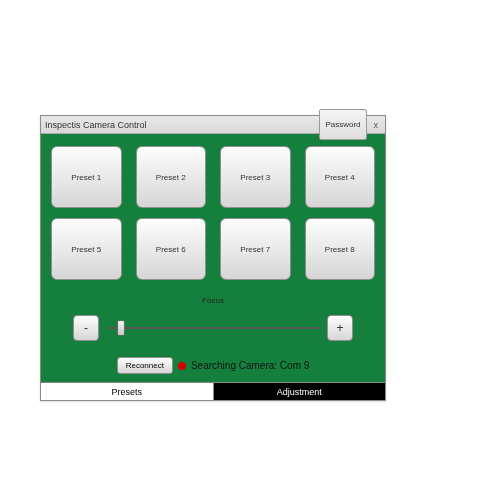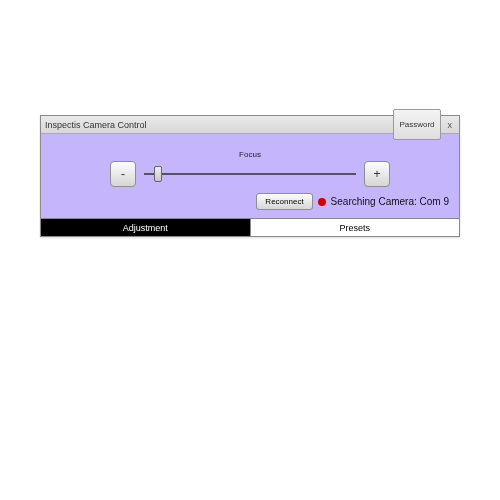--- a/index.html
+++ b/index.html
@@ -1,22 +1,22 @@
 <!DOCTYPE html>
 <html><head>
 <meta charset="utf-8">
 <style>
   * { box-sizing: border-box; margin: 0; padding: 0; }
   html, body { width: 500px; height: 500px; background: #fff; font-family: Arial, sans-serif; }
   .window {
     position: absolute;
     left: 40px;
     top: 115px;
-    width: 420px;
-    background: #c4b5fd;
+    width: 346px;
+    background: #15803d;
     border: 1px solid #8a8a8a;
     box-shadow: 0 1px 2px rgba(0,0,0,0.15);
   }
   .titlebar {
     height: 18px;
     background: linear-gradient(#e9e9e9,#d8d8d8);
     border-bottom: 1px solid #aaa;
     display: flex;
     align-items: center;
     font-size: 9px;
@@ -62,21 +62,21 @@
     box-shadow: inset 0 1px 0 rgba(255,255,255,0.6);
   }
   .focus-row {
     text-align: center;
     margin-top: 4px;
   }
   .focus-label {
     font-size: 8px;
     color: #222;
     display: block;
-    margin-bottom: 2px;
+    margin-bottom: 10px;
   }
   .focus-controls {
     display: flex;
     align-items: center;
     justify-content: center;
     gap: 4px;
   }
   .step-btn {
     width: 26px; height: 26px;
     background: linear-gradient(#fdfdfd,#d6d6d6);
@@ -117,23 +117,23 @@
   }
   input[type=range].focus-slider::-moz-range-thumb {
     width: 8px; height: 16px;
     background: linear-gradient(#f0f0f0,#c8c8c8);
     border: 1px solid #666;
     border-radius: 2px;
   }
   .status-row {
     display: flex;
     align-items: center;
-    justify-content: flex-end;
+    justify-content: center;
     gap: 5px;
-    margin-top: 6px;
+    margin-top: 16px;
   }
   .reconnect-btn {
     font-size: 8px;
     background: linear-gradient(#fdfdfd,#d6d6d6);
     border: 1px solid #8e8e8e;
     border-radius: 3px;
     padding: 3px 8px;
     cursor: pointer;
   }
   .status-dot {
@@ -173,36 +173,46 @@
 <body>
 
 <div class="window">
   <div class="titlebar">
     <span class="title">Inspectis Camera Control</span>
     <span class="pwd-btn">Password</span>
     <span class="close">x</span>
   </div>
 
   <div class="content">
+    <div class="preset-grid">
+      <div class="preset-btn">Preset 1</div>
+      <div class="preset-btn">Preset 2</div>
+      <div class="preset-btn">Preset 3</div>
+      <div class="preset-btn">Preset 4</div>
+      <div class="preset-btn">Preset 5</div>
+      <div class="preset-btn">Preset 6</div>
+      <div class="preset-btn">Preset 7</div>
+      <div class="preset-btn">Preset 8</div>
+    </div>
 
     <div class="focus-row">
       <span class="focus-label">Focus</span>
       <div class="focus-controls">
         <div class="step-btn">-</div>
         <div class="slider-wrap">
           <input type="range" class="focus-slider" value="5" min="0" max="100" style="">
         </div>
         <div class="step-btn">+</div>
       </div>
     </div>
 
     <div class="status-row">
       <span class="reconnect-btn">Reconnect</span>
       <span class="status-dot" style="background:#d40000"></span>
       <span class="status-text">Searching Camera: Com 9</span>
     </div>
   </div>
 
   <div class="tabs">
+    <div class="tab active">Presets</div>
     <div class="tab inactive">Adjustment</div>
-    <div class="tab active">Presets</div>
   </div>
 </div>
 
 </body></html>

